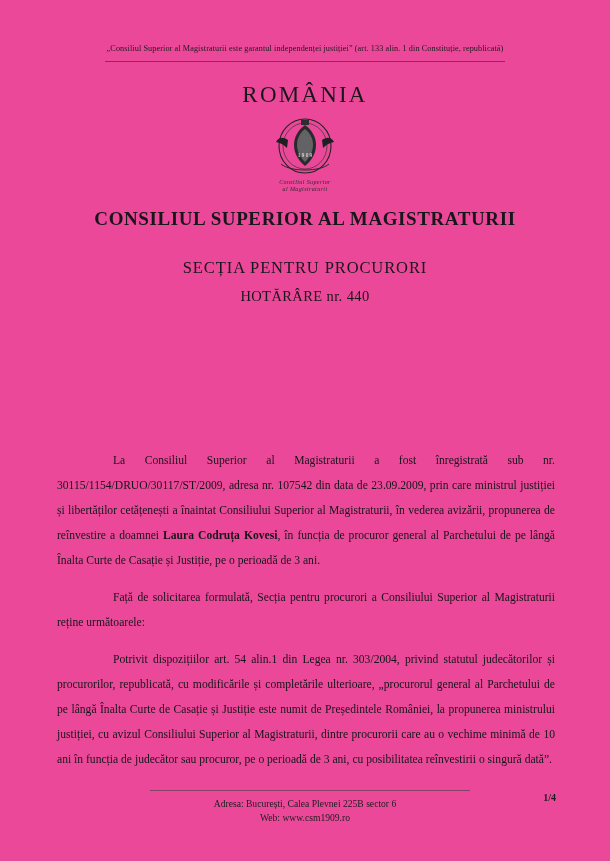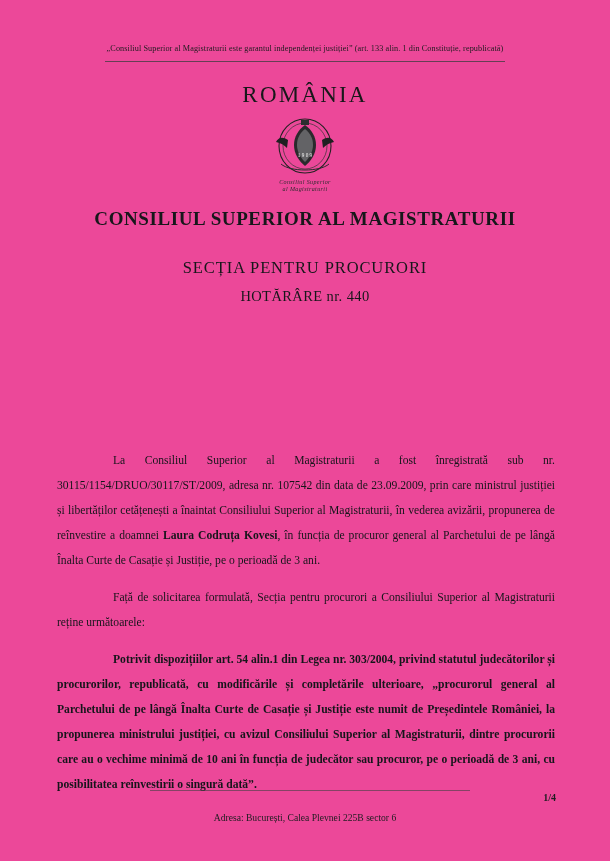--- a/index.html
+++ b/index.html
@@ -125,21 +125,21 @@
     text-align: justify;
     color: #15151a;
     margin-top: 44px;
   }
   .body-text p {
     margin: 0 0 12px 0;
     text-indent: 56px;
     text-align: justify;
     text-justify: inter-word;
   }
-  .body-text p.last { margin-bottom: 0; font-weight: bold; }
+  .body-text p.last { margin-bottom: 0; }
   .body-text b { font-weight: bold; }
 
   
   .footer {
     position: absolute;
     bottom: 36px;
     left: 0;
     right: 0;
     text-align: center;
     font-size: 9.6px;
@@ -200,16 +200,17 @@
     <p>
       <span>La Consiliul Superior al Magistraturii a fost înregistrată sub nr. 30115/1154/DRUO/30117/ST/2009, adresa nr. 107542 din data de 23.09.2009, prin care ministrul justiției și libertăților cetățenești a înaintat Consiliului Superior al Magistraturii, în vederea avizării, propunerea de reînvestire a doamnei <b>Laura Codruța Kovesi</b>, în funcția de procuror general al Parchetului de pe lângă Înalta Curte de Casație și Justiție, pe o perioadă de 3 ani.</span>
     </p>
     <p>Față de solicitarea formulată, Secția pentru procurori a Consiliului Superior al Magistraturii reține următoarele:</p>
     <p class="last">Potrivit dispozițiilor art. 54 alin.1 din Legea nr. 303/2004, privind statutul judecătorilor și procurorilor, republicată, cu modificările și completările ulterioare, „procurorul general al Parchetului de pe lângă Înalta Curte de Casație și Justiție este numit de Președintele României, la propunerea ministrului justiției, cu avizul Consiliului Superior al Magistraturii, dintre procurorii care au o vechime minimă de 10 ani în funcția de judecător sau procuror, pe o perioadă de 3 ani, cu posibilitatea reînvestirii o singură dată”.</p>
   </div>
 
   <div class="footer-rule"></div>
   <div class="footer">
     <div>Adresa: București, Calea Plevnei 225B sector 6</div>
+    <div>Web: www.csm1909.ro</div>
   </div>
   <div class="page-num">1/4</div>
 
 </div>
 
 </body></html>

